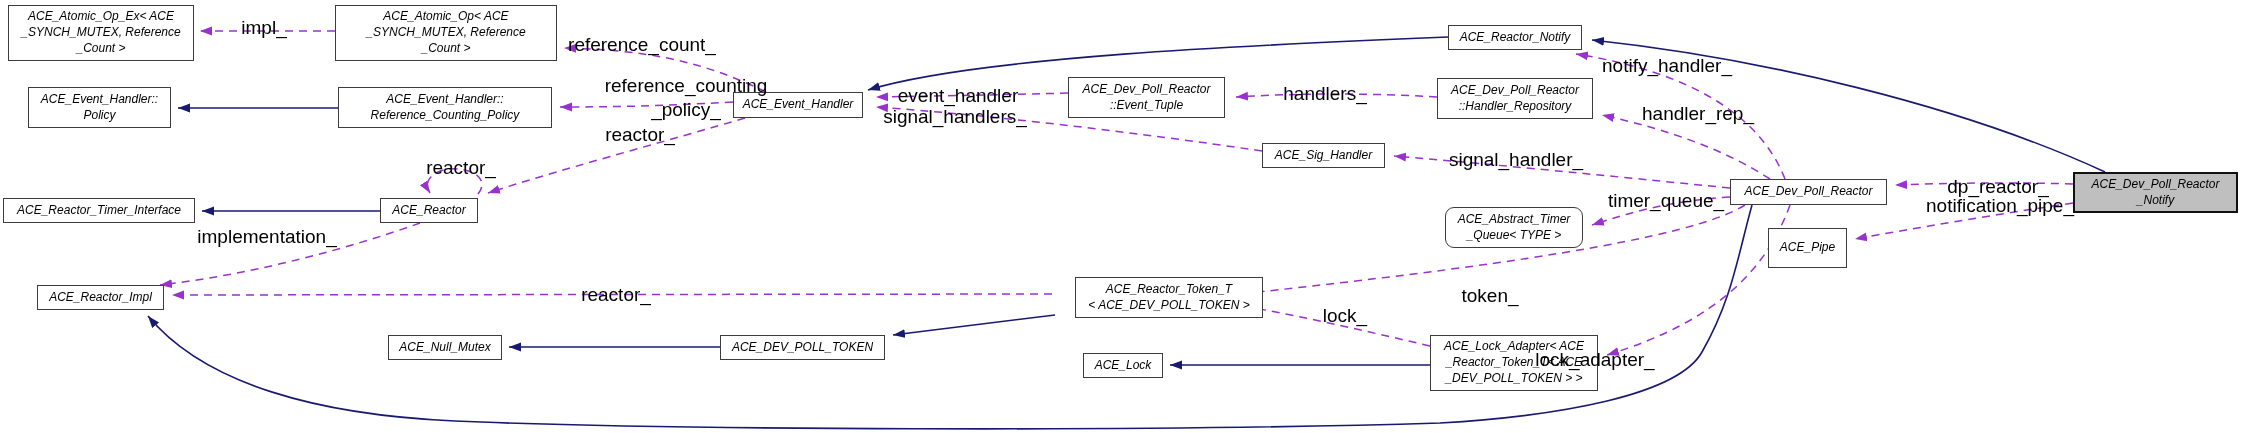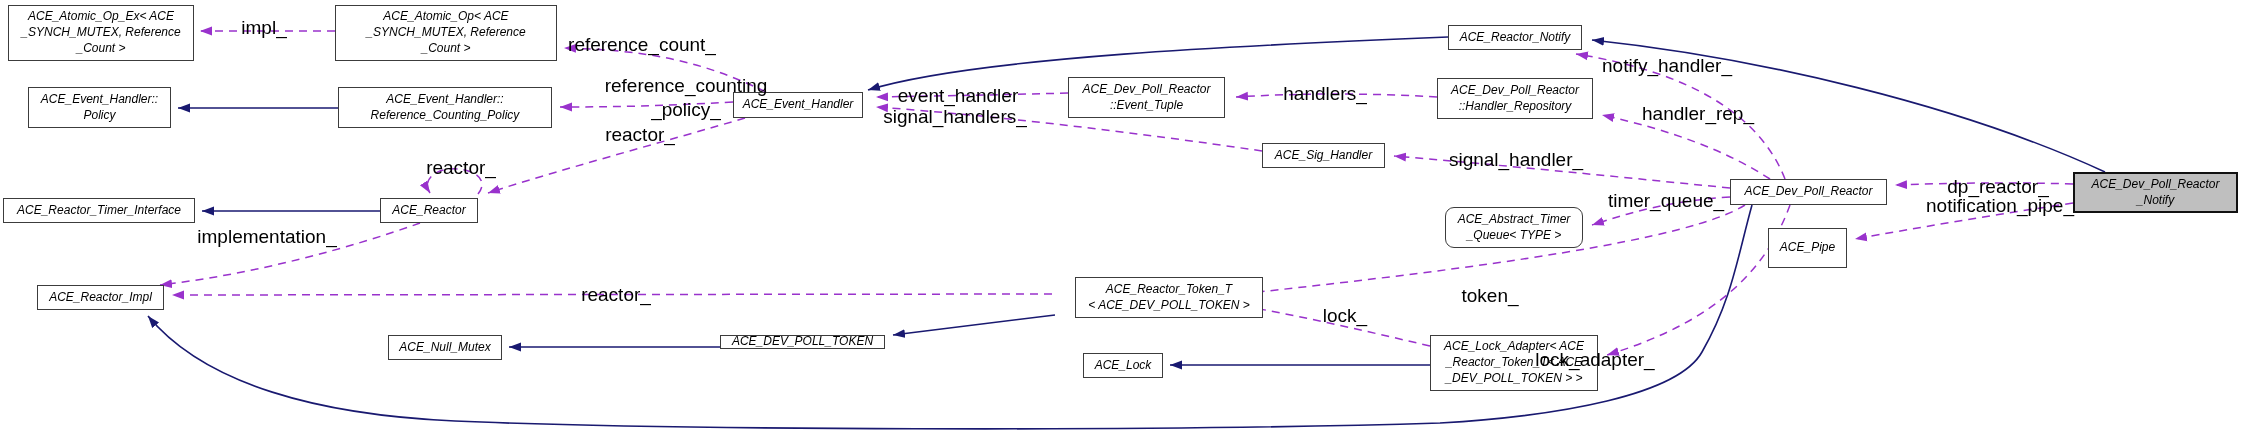--- a/index.html
+++ b/index.html
@@ -92,21 +92,21 @@
 <div class="node" style="left:1068px;top:77px;width:157px;height:41px;">ACE_Dev_Poll_Reactor
 ::Event_Tuple</div>
 <div class="node" style="left:1448px;top:25px;width:134px;height:25px;">ACE_Reactor_Notify</div>
 <div class="node" style="left:1437px;top:78px;width:156px;height:41px;">ACE_Dev_Poll_Reactor
 ::Handler_Repository</div>
 <div class="node" style="left:1262px;top:143px;width:123px;height:25px;">ACE_Sig_Handler</div>
 <div class="node" style="left:3px;top:198px;width:192px;height:25px;">ACE_Reactor_Timer_Interface</div>
 <div class="node" style="left:380px;top:198px;width:98px;height:25px;">ACE_Reactor</div>
 <div class="node" style="left:37px;top:285px;width:127px;height:25px;">ACE_Reactor_Impl</div>
 <div class="node" style="left:388px;top:335px;width:114px;height:25px;">ACE_Null_Mutex</div>
-<div class="node" style="left:720px;top:335px;width:165px;height:14px;">ACE_DEV_POLL_TOKEN</div>
+<div class="node" style="left:720px;top:335px;width:165px;height:25px;">ACE_DEV_POLL_TOKEN</div>
 <div class="node" style="left:1052px;top:277px;width:188px;height:41px;margin-left:23px;">ACE_Reactor_Token_T
 &lt; ACE_DEV_POLL_TOKEN &gt;</div>
 <div class="node" style="left:1083px;top:353px;width:80px;height:25px;">ACE_Lock</div>
 <div class="node" style="left:1430px;top:335px;width:168px;height:56px;">ACE_Lock_Adapter&lt; ACE
 _Reactor_Token_T&lt; ACE
 _DEV_POLL_TOKEN &gt; &gt;</div>
 <div class="node" style="left:1445px;top:207px;width:138px;height:41px;border-radius:9px;">ACE_Abstract_Timer
 _Queue&lt; TYPE &gt;</div>
 <div class="node" style="left:1730px;top:179px;width:157px;height:26px;">ACE_Dev_Poll_Reactor</div>
 <div class="node" style="left:1768px;top:228px;width:79px;height:40px;">ACE_Pipe</div>

